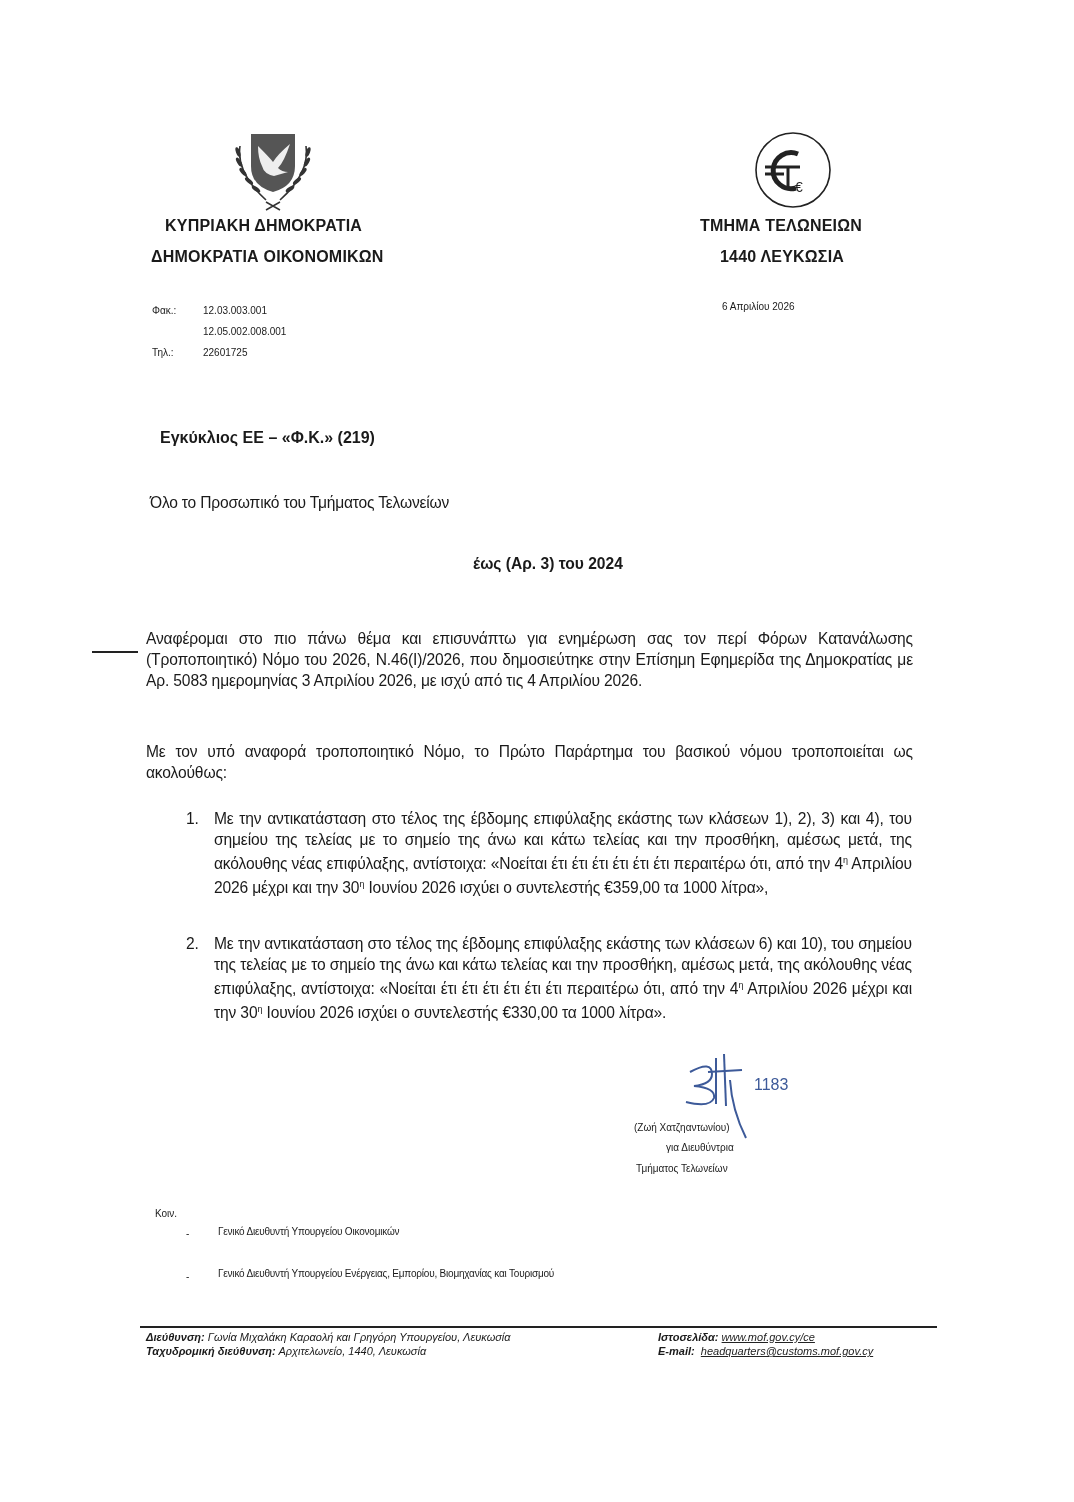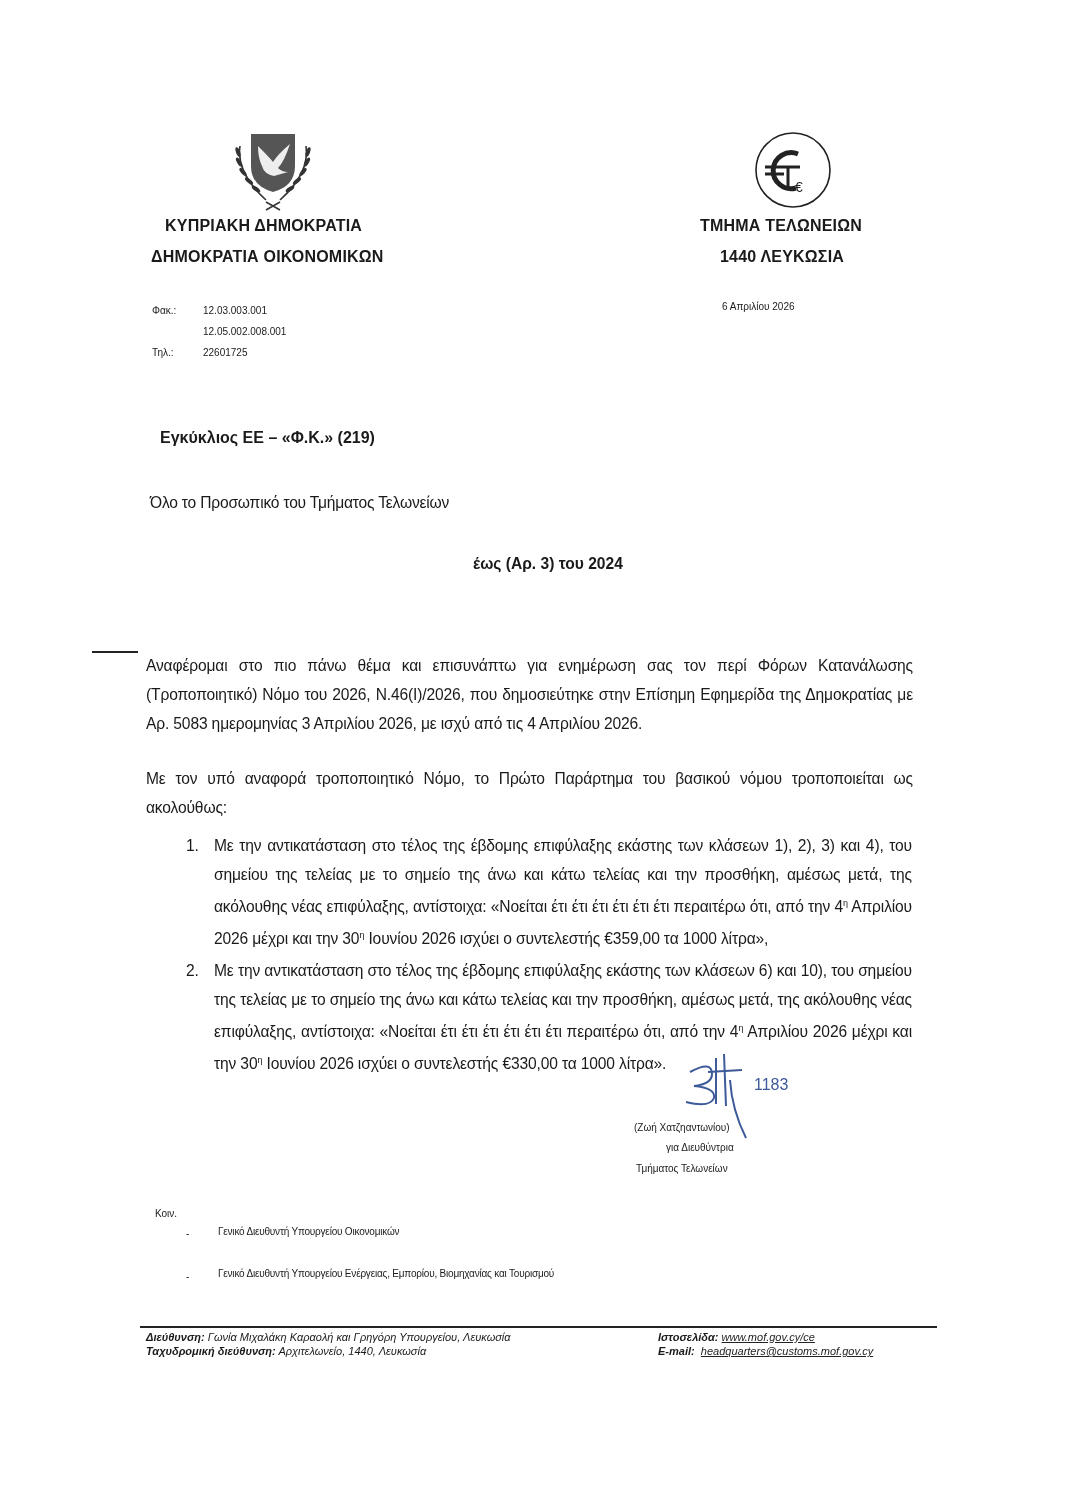--- a/index.html
+++ b/index.html
@@ -1,22 +1,22 @@
 <!DOCTYPE html>
 <html><head>
 <meta charset="utf-8">
 <style>
   html, body { margin:0; padding:0; background:#ffffff; }
   body { width:1074px; height:1502px; position:relative; overflow:hidden;
          font-family:"Liberation Sans", sans-serif; color:#1a1a1a; }
   .abs { position:absolute; }
   .hdr-bold { font-weight:bold; font-size:16px; letter-spacing:0.2px; }
   .normal { font-size:10px; }
-  .para { font-family:"Liberation Sans", sans-serif; font-size:15.6px; line-height:29px;
-          text-align:justify; letter-spacing:-0.15px;margin-top:23px; }
+  .para { font-family:"Liberation Sans", sans-serif; font-size:15.6px; line-height:21px;
+          text-align:justify; letter-spacing:-0.15px; }
   .title { font-weight:bold; font-size:15.6px; line-height:22px; text-align:center; }
   .footer-line { position:absolute; left:140px; top:1326px; width:797px; height:2px; background:#222; }
   .foot { font-size:11px; font-style:italic; line-height:14px; }
   .foot b { font-style:italic; }
   .link { text-decoration:underline; color:#222; }
   sup { font-size:9px; }
 </style>
 </head>
 <body>
 

